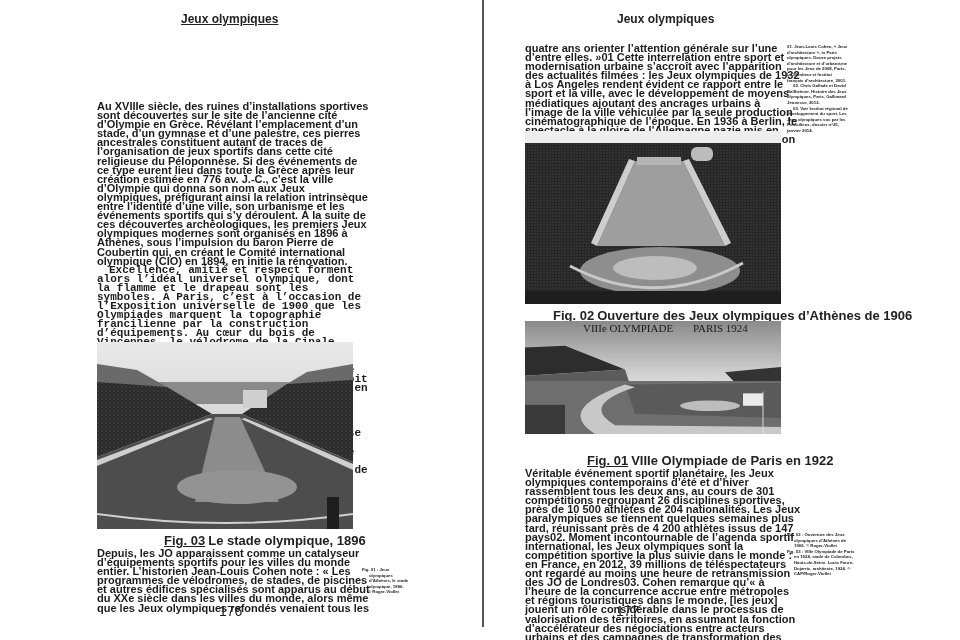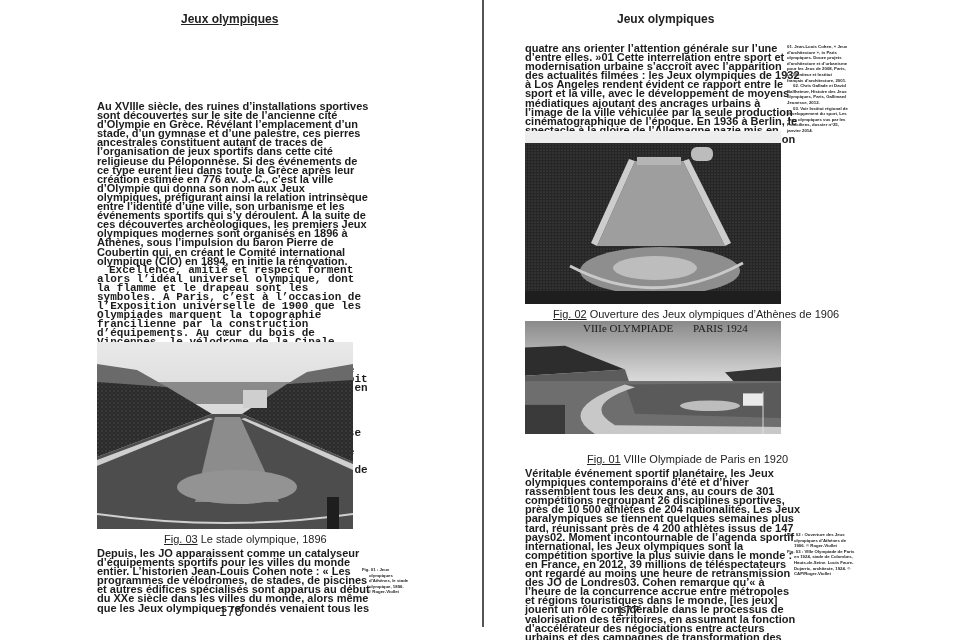--- a/index.html
+++ b/index.html
@@ -10,21 +10,21 @@
     .page-right { left: 485px; width: 475px; }
     .gutter { position: absolute; left: 482px; top: 0; width: 2px; height: 627px; background: #555555; }
     .running-head { position: absolute; top: 12px; font-size: 12px; font-weight: bold; color: #222; }
     .page-left .running-head { left: 181px; text-decoration: underline; }
     .page-right .running-head { left: 132px; }
     .body-text { position: absolute; font-size: 11px; line-height: 9.1px; font-weight: bold; color: #1c1c1c; text-align: left; }
     .body-text p { margin: 0; }
     .body-text p.indent { text-indent: 12px; font-family: Liberation Mono, monospace; }
     .figure { position: absolute; overflow: hidden; }
     .photo { width: 100%; height: 100%; position: relative; }
-    .caption { position: absolute; font-size: 11px; font-weight: normal; color: #222; white-space: nowrap; }
+    .caption { position: absolute; font-size: 13px; font-weight: bold; color: #222; white-space: nowrap; }
     .caption .fig-label { text-decoration: underline; margin-right: 3px; }
     .sidenote { position: absolute; font-size: 4.3px; line-height: 5.6px; font-weight: bold; color: #222; }
     .sidenote p { margin: 0; }
     .sidenote .hang { padding-left: 7px; text-indent: -7px; }
     .sidenote .ind { text-indent: 6px; }
     .folio { position: absolute; top: 603px; font-size: 14px; color: #222; }
   </style>
 </head>
 <body>
 
@@ -143,21 +143,21 @@
       <polygon points="100,72 256,70 256,110 110,105" fill="#5a5a5a"></polygon>
       <path d="M110,75 Q55,95 90,118 L256,120 L256,128 L70,128 Q30,100 100,72 Z" fill="#c8c8c8"></path>
       <ellipse cx="185" cy="96" rx="30" ry="6" fill="#bdbdbd"></ellipse>
       <rect x="218" y="82" width="20" height="14" fill="#eaeaea"></rect>
       <line x1="238" y1="80" x2="238" y2="128" stroke="#e0e0e0" stroke-width="1"></line>
       <rect x="0" y="95" width="40" height="33" fill="#3a3a3a"></rect>
     </svg>
   </div>
 
   <div class="caption" style="left:102px; top:453px;">
-    <span class="fig-label">Fig. 01</span><span>VIIIe Olympiade de Paris en 1920</span>
+    <span class="fig-label">Fig. 01</span><span>VIIIe Olympiade de Paris en 1922</span>
   </div>
 
   <div class="body-text" style="left:40px; top:469px; width:276px;">
     <p>Véritable événement sportif planétaire, les Jeux olympiques contemporains d’été et d’hiver rassemblent tous les deux ans, au cours de 301 compétitions regroupant 26 disciplines sportives, près de 10 500 athlètes de 204 nationalités. Les Jeux paralympiques se tiennent quelques semaines plus tard, réunissant près de 4 200 athlètes issus de 147 pays02. Moment incontournable de l’agenda sportif international, les Jeux olympiques sont la compétition sportive la plus suivie dans le monde : en France, en 2012, 39 millions de téléspectateurs ont regardé au moins une heure de retransmission des JO de Londres03. Cohen remarque qu’« à l’heure de la concurrence accrue entre métropoles et régions touristiques dans le monde, [les jeux] jouent un rôle considérable dans le processus de valorisation des territoires, en assumant la fonction d’accélérateur des négociations entre acteurs urbains et des campagnes de transformation des territoires, permettant de réaliser en quelques</p>
   </div>
 
   <div class="sidenote" style="left:302px; top:532px; width:68px;">
     <p class="hang">Fig. 02 : Ouverture des Jeux olympiques d’Athènes de 1906. © Roger-Viollet</p>
     <p class="hang">Fig. 03 : VIIIe Olympiade de Paris en 1924, stade de Colombes, Hauts-de-Seine. Louis Faure-Dujarric, architecte, 1924. © CAP/Roger-Viollet</p>
   </div>

